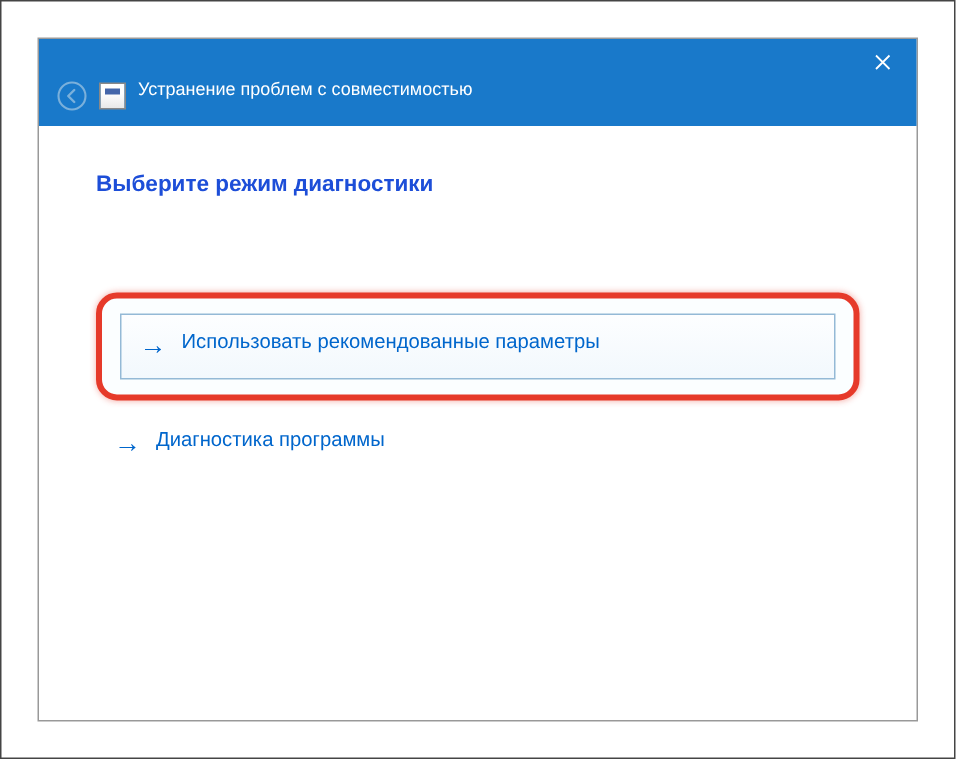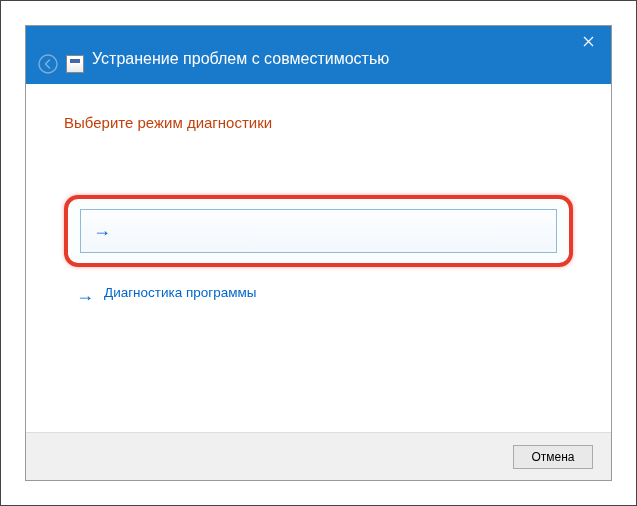--- a/index.html
+++ b/index.html
@@ -54,42 +54,42 @@
       position: relative;
     }
     .wizard-icon::before {
       content: "";
       position: absolute;
       top: 3px; left: 3px;
       width: 10px; height: 4px;
       background: #46a;
     }
     .header-title {
-      font-size: 16px;
+      font-size: 12px;
       margin-top: 8px;
     }
     .close-btn {
       position: absolute;
       top: 0; right: 0;
       width: 45px; height: 30px;
       display: flex;
       align-items: center;
       justify-content: center;
       color: #fff;
       font-size: 14px;
       cursor: pointer;
     }
     .content {
       flex: 1;
       padding: 30px 38px 10px 38px;
     }
     .page-title {
-      color: #c2410c;
+      color: #1d4ed8;
       font-size: 15px;
-      font-weight: 400;
+      font-weight: 700;
       margin-bottom: 64px;
     }
     .option {
       display: flex;
       align-items: flex-start;
       padding: 10px 12px;
       cursor: pointer;
       margin-bottom: 8px;
     }
     .option.highlighted {
@@ -168,30 +168,28 @@
       </div>
     </div>
 
     <div class="content">
       <h1 class="page-title">Выберите режим диагностики</h1>
 
       <div class="option highlighted">
         <div class="option-inner">
           <span class="arrow">→</span>
           <div class="option-text">
+            <div class="option-title">Использовать рекомендованные параметры</div>
           </div>
         </div>
       </div>
 
       <div class="option">
         <span class="arrow">→</span>
         <div class="option-text">
           <div class="option-title">Диагностика программы</div>
         </div>
       </div>
     </div>
 
-    <div class="footer">
-      <button class="cancel-btn">Отмена</button>
-    </div>
 
   </div>
 </div>
 
 </body></html>

